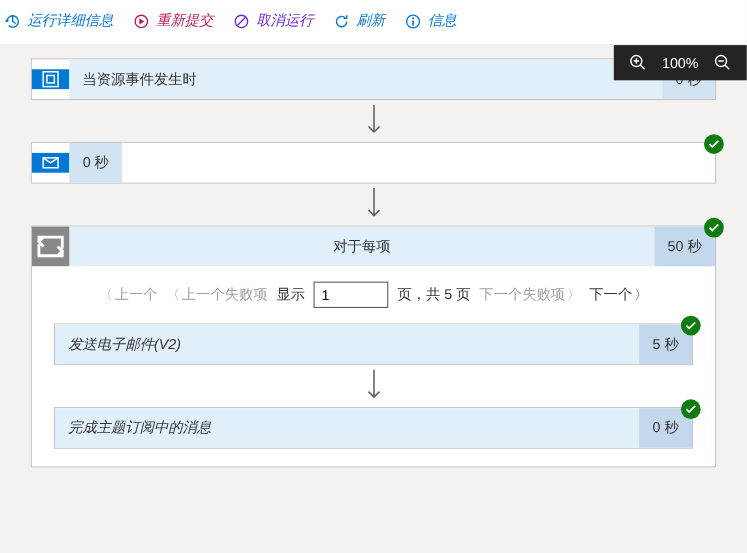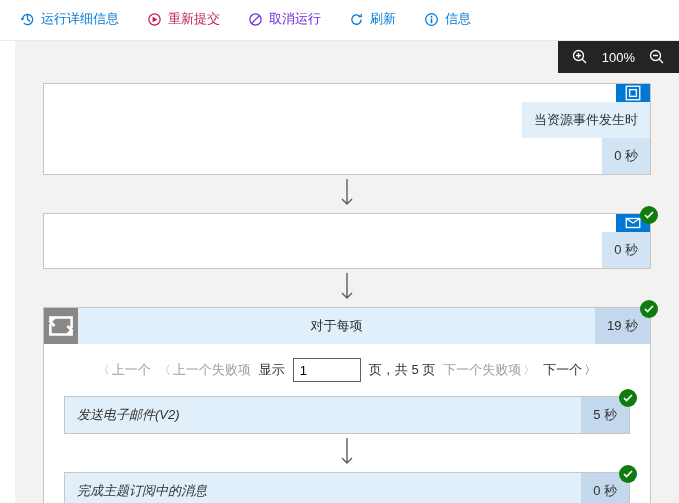--- a/index.html
+++ b/index.html
@@ -4,29 +4,29 @@
 <style>
 * { box-sizing: border-box; margin: 0; padding: 0; }
 body { font-family: "Segoe UI", -apple-system, sans-serif; font-size: 13px; color: #323130; background: #fff; width: 679px; height: 503px; overflow: hidden; position: relative; }
 .panel { display: flex; flex-direction: column; height: 100%; }
 .header { padding: 16px 20px 8px 20px; position: relative; }
 .title-row { display: flex; align-items: center; gap: 8px; }
 .title { font-size: 20px; font-weight: 600; }
 .more { font-weight: bold; letter-spacing: 1px; cursor: pointer; }
 .close { position: absolute; right: 20px; top: 18px; font-size: 18px; cursor: pointer; color: #605e5c; }
 .runid { font-size: 12px; color: #605e5c; margin-top: 2px; }
-.toolbar { display: flex; gap: 28px; padding: 10px 20px 12px 20px; border-bottom: 1px solid #edebe9; font-size: 13px; }
+.toolbar { display: flex; gap: 18px; padding: 10px 20px 12px 4px; border-bottom: 1px solid #edebe9; font-size: 13px; font-style: italic; }
 .tb { display: inline-flex; align-items: center; gap: 6px; color: #be185d; }
 .tb.link { color: #0078d4; cursor: pointer; }
 .tb.dis { color: #6d28d9; }
 .tb svg { width: 15px; height: 15px; }
-.canvas { flex: 1; background: #f3f2f1; position: relative; padding: 42px 28px 20px 28px; overflow: hidden; margin-left: 15px; }
+.canvas { flex: 1; background: #f3f2f1; position: relative; padding: 12px 28px 20px 28px; overflow: hidden; }
 .zoom { position: absolute; top: 0; right: 0; background: #252423; color: #fff; display: flex; align-items: center; gap: 14px; padding: 8px 14px; font-size: 13px; z-index: 5; }
 .zoom svg { width: 16px; height: 16px; }
-.node { display: flex; align-items: flex-end; background: #fff; border: 1px solid #c8c6c4; margin: 0; min-height: 36px; position: relative; flex-direction: column; }
+.node { display: flex; align-items: center; background: #fff; border: 1px solid #c8c6c4; margin: 0; min-height: 36px; position: relative; }
 .node .icon { width: 34px; display: flex; align-items: center; justify-content: center; color: #fff; flex-shrink: 0; }
 .node .icon svg { width: 18px; height: 18px; }
 .icon-blue { background: #0078d4; }
 .icon-darkblue { background: #004578; }
 .node .label { flex: 1; padding: 9px 12px; font-size: 13px; background: #e1effa; display: flex; align-items: center; }
 .node .dur { padding: 9px 12px; font-size: 13px; background: #d2e4f4; color: #323130; min-width: 48px; text-align: right; display: flex; align-items: center; justify-content: flex-end; }
 .badge { position: absolute; top: -8px; right: -8px; width: 18px; height: 18px; background: #107c10; border-radius: 50%; display: flex; align-items: center; justify-content: center; z-index: 2; }
 .badge svg { width: 10px; height: 10px; }
 .arrow { display: flex; justify-content: center; padding: 4px 0; }
 .arrow svg { width: 18px; height: 30px; color: #605e5c; }
@@ -144,21 +144,21 @@
             <path d="M1 5l2.5 2.5L9 2" fill="none" stroke="#fff" stroke-width="1.6"></path>
           </svg>
         </div>
       <div class="foreach-head">
         <div class="icon">
           <svg viewBox="0 0 16 16">
               <path d="M3 6V4h10v5M13 10v2H3V7M5 4L3 6l2 2M11 12l2-2-2-2" fill="none" stroke="#fff" stroke-width="1.2"></path>
             </svg>
         </div>
         <div class="label">对于每项</div>
-        <div class="dur">19 秒</div>
+        <div class="dur">50 秒</div>
       </div>
       <div class="foreach-body">
         <div class="pager">
           <span class="pgbtn">
               <span class="chev">〈</span>
               <span>上一个</span>
             </span>
           <span class="pgbtn">
               <span class="chev">〈</span>
               <span>上一个失败项</span>

